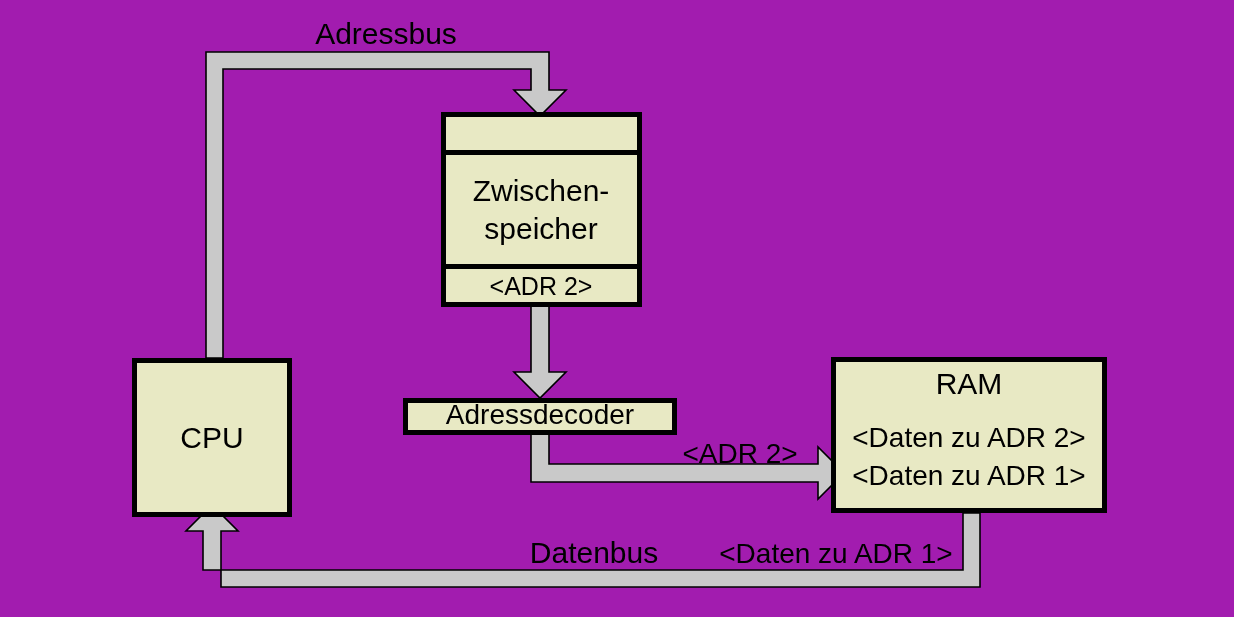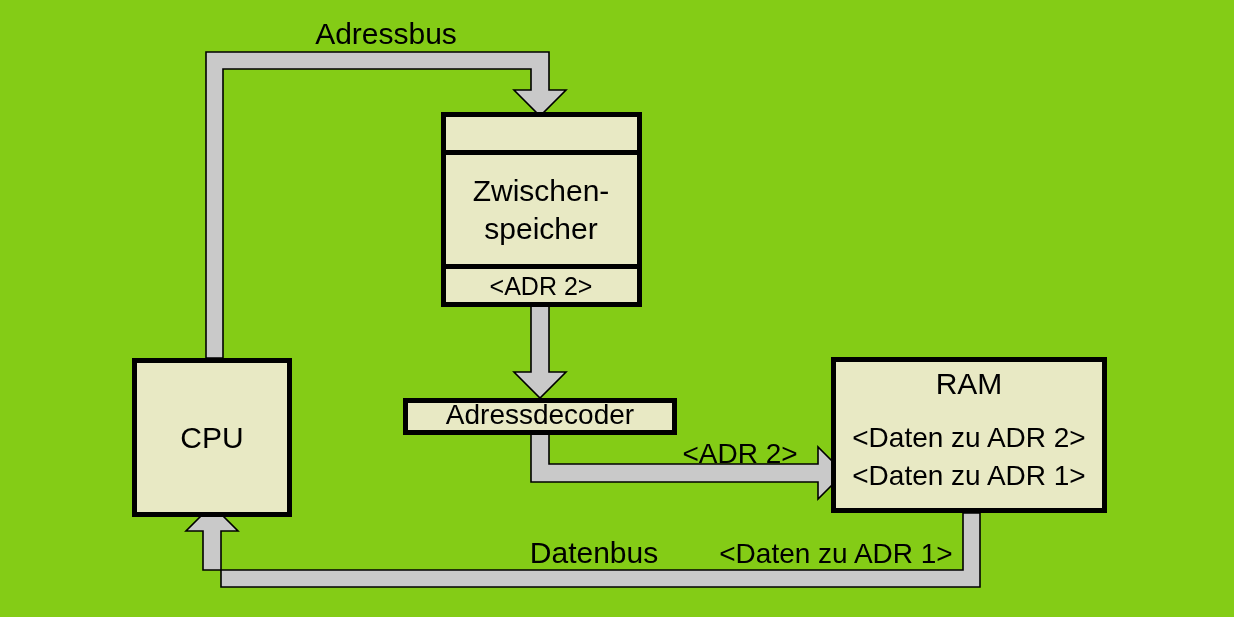--- a/index.html
+++ b/index.html
@@ -4,21 +4,21 @@
 <style>
   html, body {
     margin: 0;
     padding: 0;
     background: #ffffff;
   }
   #stage {
     position: relative;
     width: 1234px;
     height: 617px;
-    background: #84cc16;
+    background: #a21caf;
     font-family: "Liberation Sans", sans-serif;
     overflow: hidden;
   }
   #diagram-svg {
     position: absolute;
     left: 0;
     top: 0;
     width: 1234px;
     height: 617px;
   }

